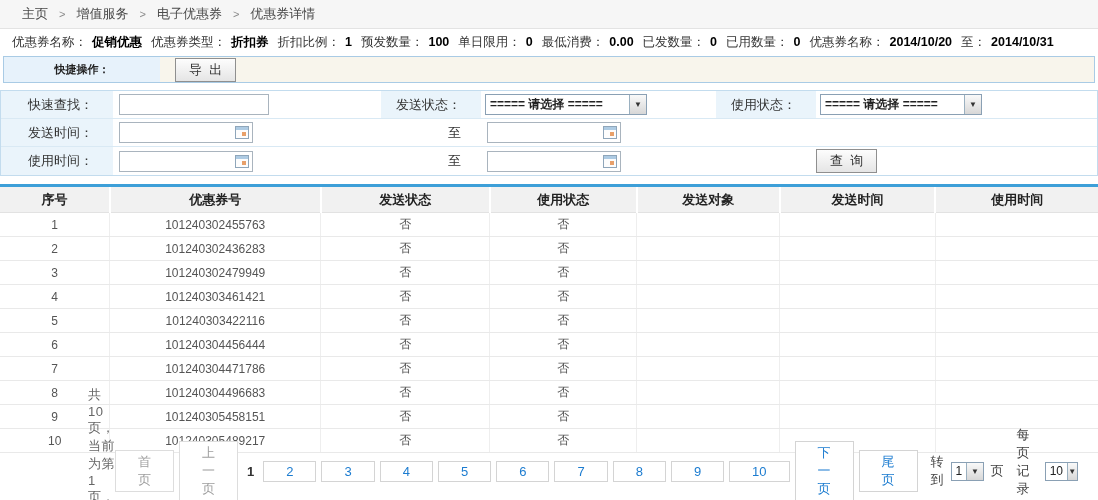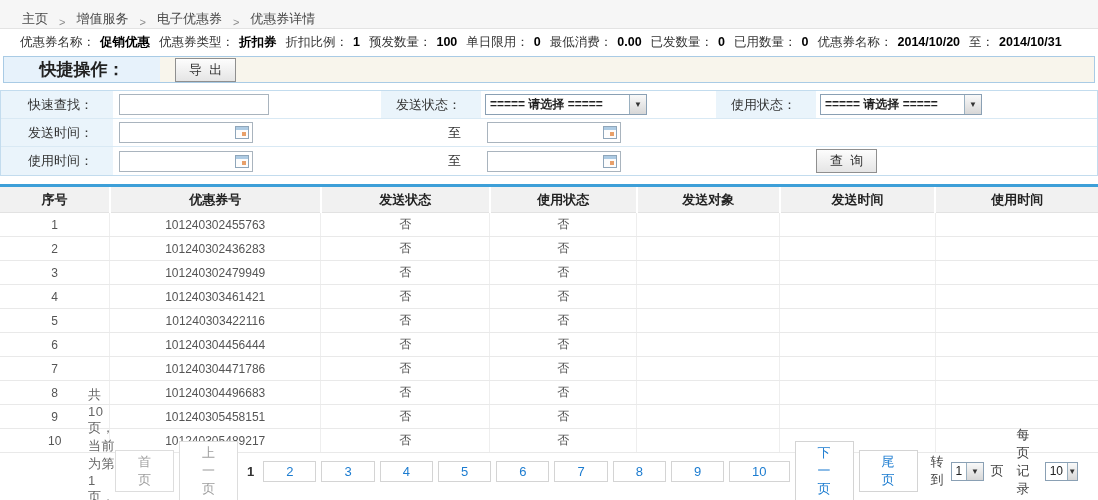--- a/index.html
+++ b/index.html
@@ -3,34 +3,34 @@
 <meta charset="utf-8">
 <style>
   * { box-sizing: border-box; }
   html,body { margin:0; padding:0; }
   body {
     width:1098px; height:500px; background:#fff; overflow:hidden;
     font-family:"Liberation Sans","DejaVu Sans",sans-serif;
   }
   
   .breadcrumb { height:29px; background:#f6f6f6; border-bottom:1px solid #e3e3e3;
-    display:flex; align-items:flex-end; padding-left:22px; font-size:13px; color:#4a4a4a; }
+    display:flex; align-items:center; padding-left:22px; font-size:13px; color:#4a4a4a; }
   .breadcrumb .crumb { cursor:pointer; }
   .breadcrumb .sep { color:#8a8a8a; font-size:11px; margin:0 11px; }
   
-  .info-bar { height:26px; display:flex; align-items:center; padding-left:20px;
+  .info-bar { height:26px; display:flex; align-items:center; padding-left:12px;
     font-size:12.5px; color:#333; white-space:nowrap; }
   .info-field { margin-right:9px; }
   .info-value { font-weight:bold; color:#000; margin-left:5px; }
   
   .quick-bar { margin:1px 3px 0 3px; border:1px solid #a9cbe5; height:27px;
     display:flex; align-items:center; background:#f8f5ec; }
   .quick-label-cell { width:156px; align-self:stretch; background:#e7f2fb;
     display:flex; align-items:center; justify-content:center;
-    font-weight:bold; font-size:17px; color:#222; }
+    font-weight:bold; font-size:11px; color:#222; }
   .btn { font-size:13px; color:#333; background:linear-gradient(#fdfdfd,#e5e5e5);
     border:1px solid #8f8f8f; padding:2px 13px; white-space:pre; cursor:pointer; }
   .export-btn { margin-left:15px; }
   
   .filter { margin-top:7px; border:1px solid #c3dcee; font-size:13px; color:#333; }
   .f-row { display:grid; grid-template-columns:112px 268px 100px 162px 73px 100px 1fr;
     height:28px; align-items:center; border-bottom:1px solid #d9e9f4; background:#fff; }
   .f-row:last-child { border-bottom:none; }
   .f-label { background:#eaf4fb; height:100%; display:flex; align-items:center;
     justify-content:flex-end; padding-right:20px; }

